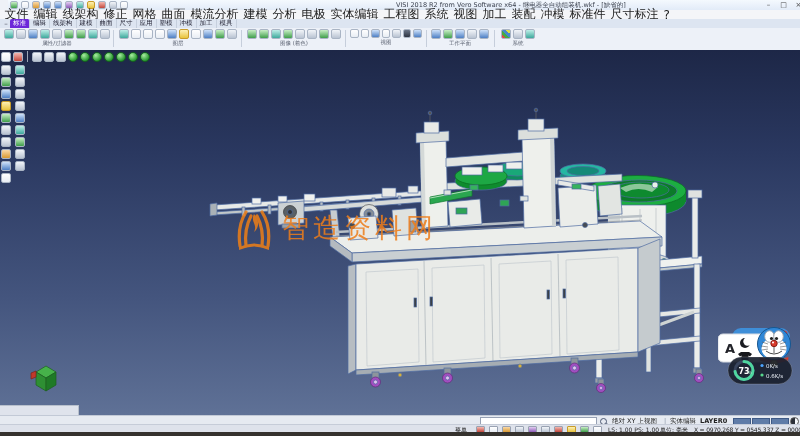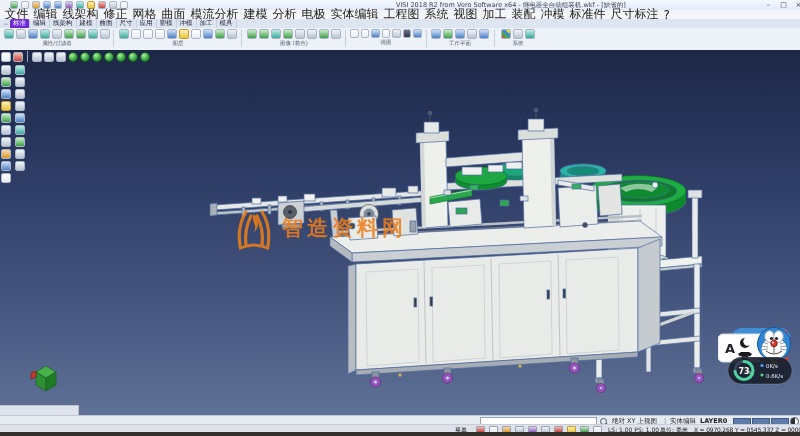--- a/index.html
+++ b/index.html
@@ -54,21 +54,21 @@
   .vtool{position:absolute;left:1px;top:65px;width:27px;display:grid;
     grid-template-columns:12px 12px;grid-gap:2px;z-index:5}
   
   .viewport{position:absolute;left:0;top:50px;width:800px;height:365px;
     background:linear-gradient(#1d2747 0%,#2a3860 28%,#44557e 68%,#5f7196 100%)}
   .promptbox{position:absolute;left:0;top:355px;width:78px;height:10px;background:#dfe3ec;
     border-top:1px solid #b8c0cc;border-right:1px solid #b8c0cc}
   
   .watermark{position:absolute;left:236px;top:156px;display:flex;align-items:center;gap:10px;
     opacity:.85;pointer-events:none}
-  .watermark .wm-text{font-size:21px;font-weight:bold;color:#ee7d1a;letter-spacing:4px;white-space:nowrap}
+  .watermark .wm-text{font-size:27px;font-weight:normal;color:#ee7d1a;letter-spacing:4px;white-space:nowrap}
   
   .sticker{position:absolute;left:718px;top:274px;width:78px;height:66px}
   
   .status1{position:absolute;left:0;top:415px;width:800px;height:9px;background:#e6eaf1;
     border-top:1px solid #c2c9d6;font-size:6.5px;color:#222}
   .status2{position:absolute;left:0;top:424px;width:800px;height:8px;background:#dee2eb;
     border-top:1px solid #c6ccd8;font-size:6px;color:#222}
   .status1 *,.status2 *{position:absolute;white-space:nowrap}
   .searchbox{left:480px;top:1px;width:115px;height:6px;border:1px solid #97a1b4;background:#fff;
     font-size:6px;padding:0}

